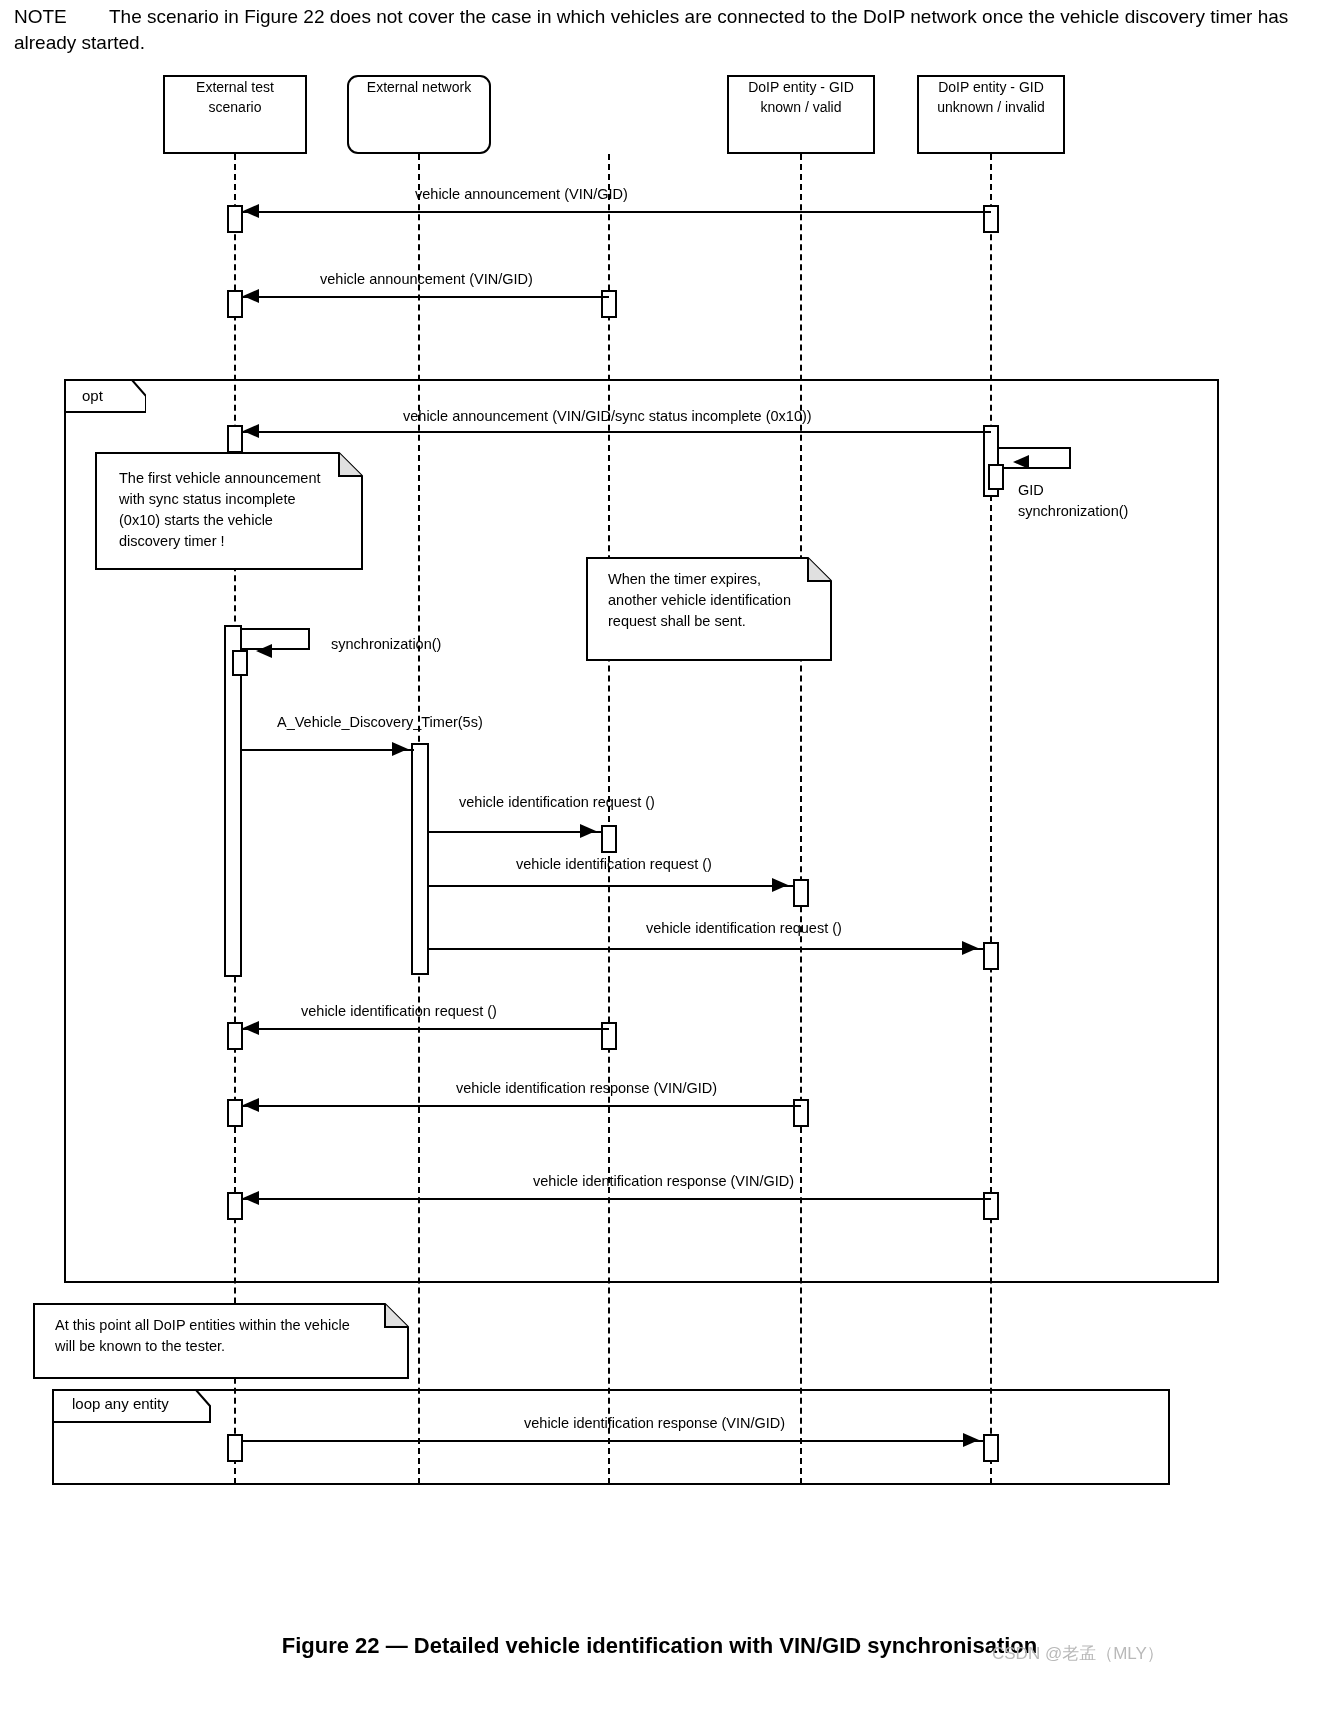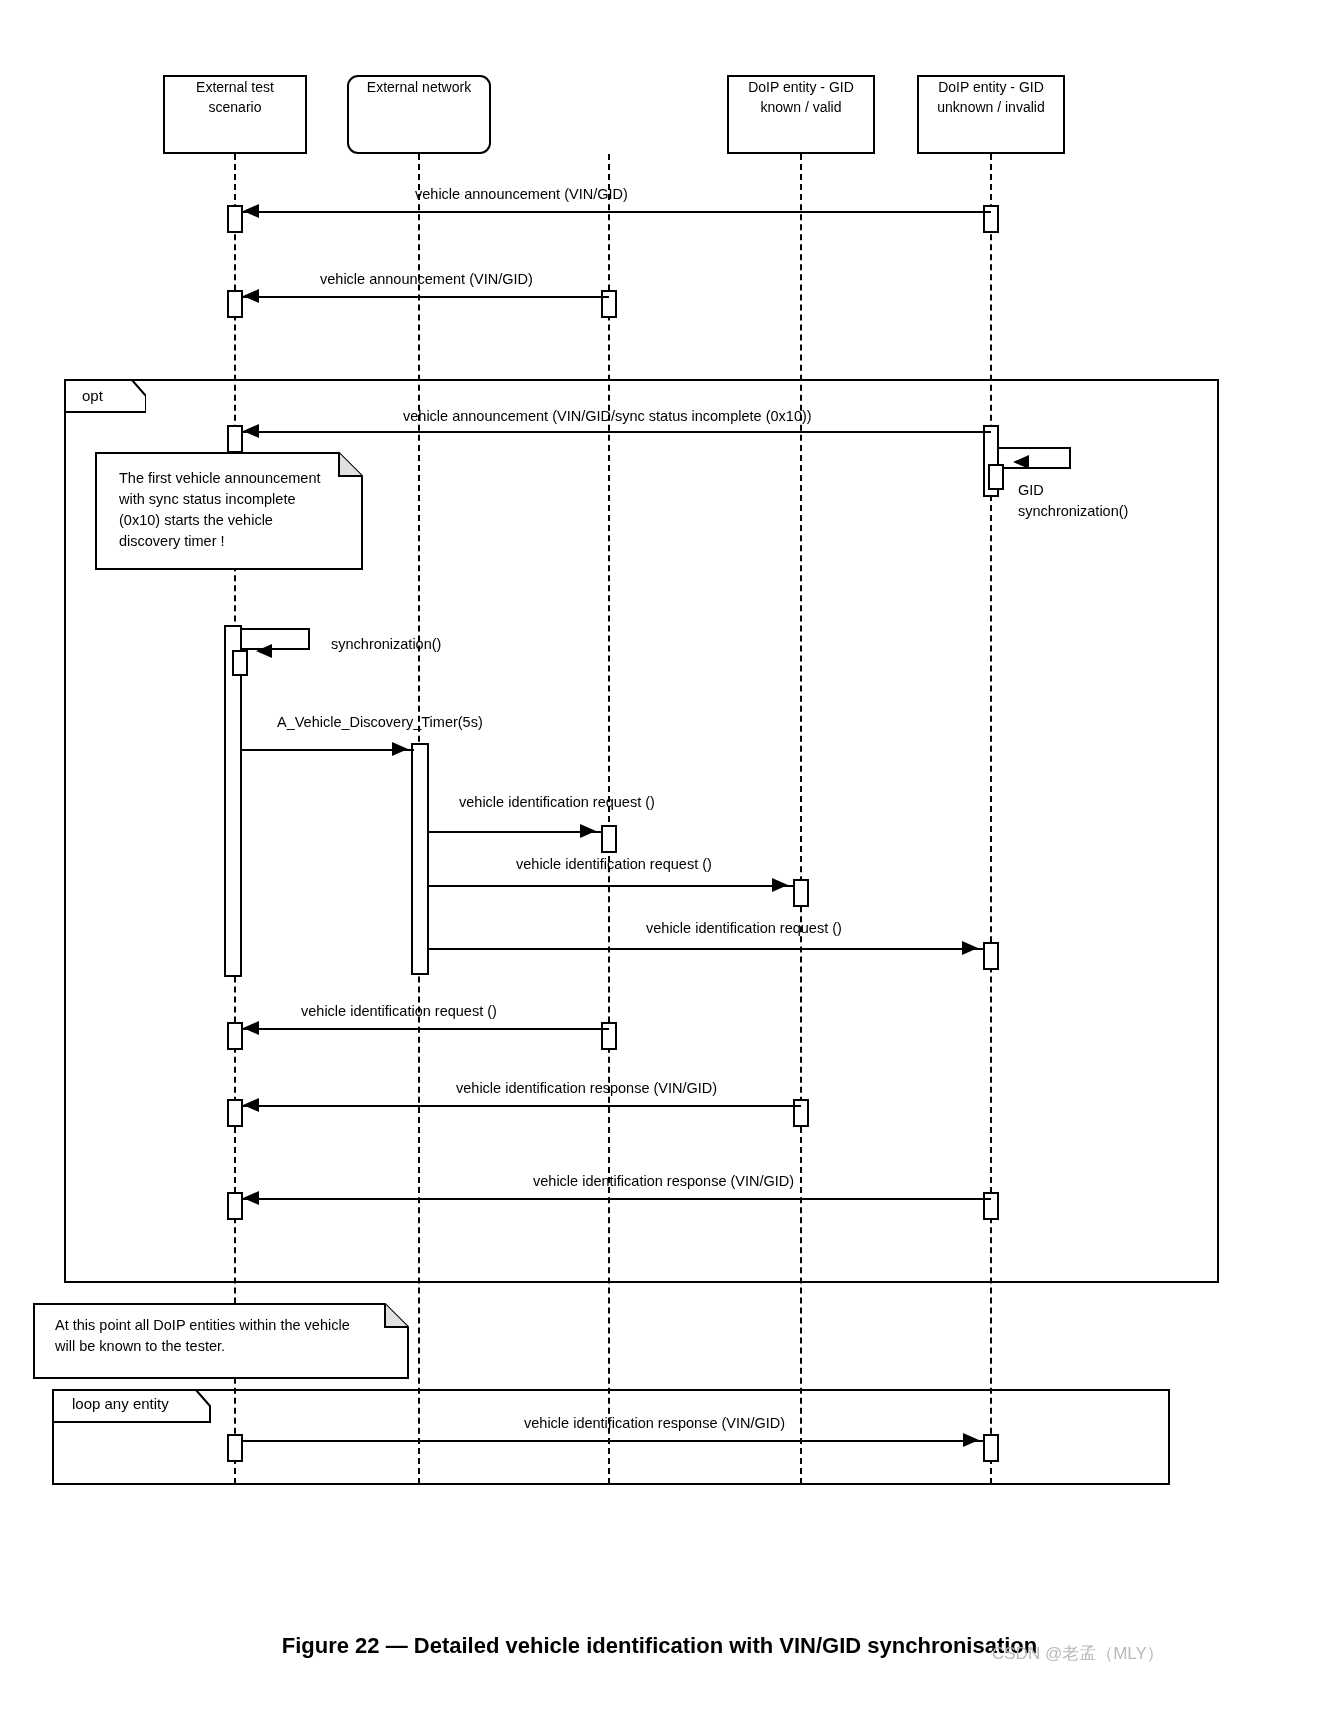--- a/index.html
+++ b/index.html
@@ -132,20 +132,23 @@
     position: absolute;
     font-size: 17px;
     color: #b9b9b9;
   }
 </style>
 </head>
 <body>
 
 <div id="page">
 
+  <div class="note-block">
+    <span class="note-label">NOTE</span><span>The scenario in Figure 22 does not cover the case in which vehicles are connected to the DoIP network once the vehicle discovery timer has already started.</span>
+  </div>
 
   <div class="head" style="left:163px; top:75px; width:144px; height:79px;">
     <div>External test</div>
     <div>scenario</div>
   </div>
   <div class="head" style="left:347px; top:75px; width:144px; height:79px;border-radius:11px;">
     <div>External network</div>
     <div></div>
   </div>
   <div class="head" style="left:727px; top:75px; width:148px; height:79px;">
@@ -209,20 +212,31 @@
       <path d="M244,1 L244,24 L267,24" fill="#e0e0e0" stroke="#000" stroke-width="2"></path>
     </svg>
     <div class="body">
       <div>The first vehicle announcement</div>
       <div>with sync status incomplete</div>
       <div>(0x10) starts the vehicle</div>
       <div>discovery timer !</div>
     </div>
   </div>
 
+  <div class="uml-note" style="left:586px; top:557px; width:246px; height:104px;">
+    <svg width="246" height="104" viewBox="0 0 246 104" style="position:absolute; left:0; top:0;">
+      <path d="M1,1 L222,1 L245,24 L245,103 L1,103 Z" fill="#ffffff" stroke="#000" stroke-width="2"></path>
+      <path d="M222,1 L222,24 L245,24" fill="#e0e0e0" stroke="#000" stroke-width="2"></path>
+    </svg>
+    <div class="body tight">
+      <div>When the timer expires,</div>
+      <div>another vehicle identification</div>
+      <div>request shall be sent.</div>
+    </div>
+  </div>
 
   <div class="act" style="left:224px; top:625px; width:18px; height:352px;"></div>
   <div class="selfmsg" style="left:242px; top:628px; width:68px; height:22px;"></div>
   <div class="arrow-l" style="left:256px; top:644px;"></div>
   <div class="act" style="left:232px; top:650px; width:16px; height:26px;"></div>
   <div class="msg-label" style="left:331px; top:636px;">synchronization()</div>
 
   <div class="act" style="left:411px; top:743px; width:18px; height:232px;"></div>
   <div class="msg" style="left:242px; top:749px; width:172px;"></div>
   <div class="arrow-r" style="left:392px; top:742px;"></div>

